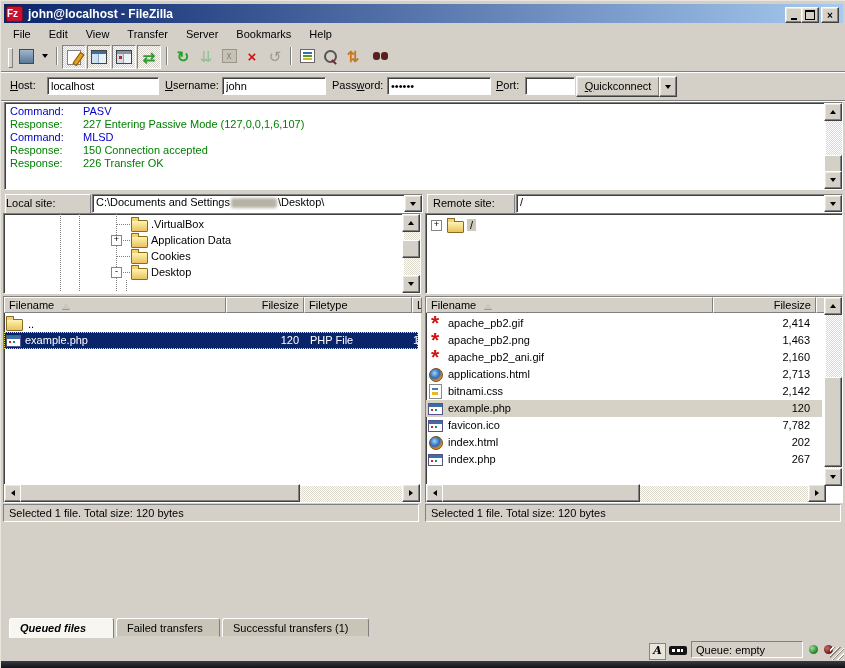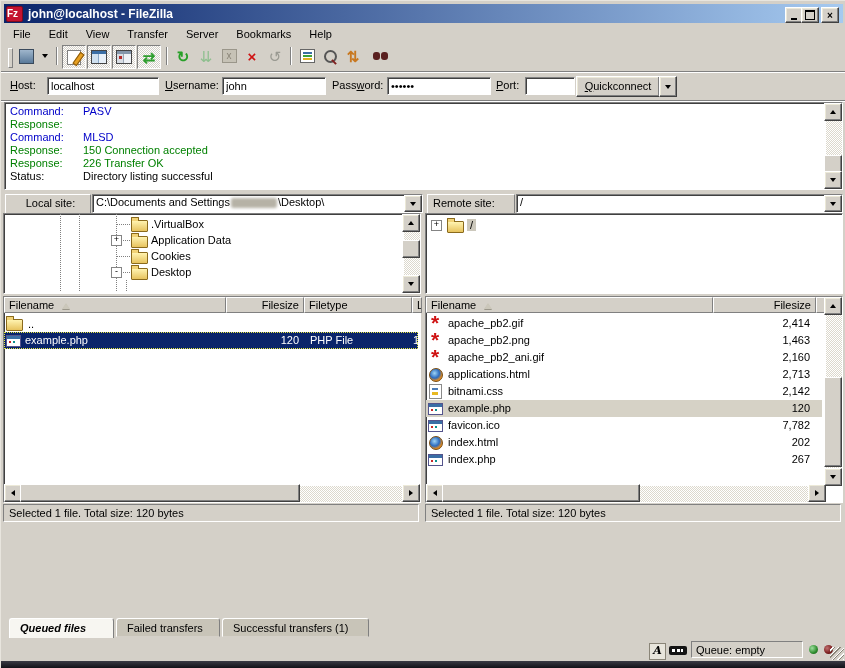--- a/index.html
+++ b/index.html
@@ -185,48 +185,45 @@
   </div>
   <div class="r groove" style="left:0;top:99px;width:845px;"></div>
 
   <div class="r sunken" style="left:3px;top:101px;width:837px;height:86px;">
     <div class="logline" style="top:2px;">
         <span class="loglabel t-command">Command:</span>
         <span class="logtext t-command">PASV</span>
       </div>
     <div class="logline" style="top:15px;">
         <span class="loglabel t-response">Response:</span>
+        <span class="logtext t-response">227 Entering Passive Mode (127,0,0,1,6,107)</span>
       </div>
     <div class="logline" style="top:28px;">
         <span class="loglabel t-command">Command:</span>
         <span class="logtext t-command">MLSD</span>
       </div>
     <div class="logline" style="top:41px;">
         <span class="loglabel t-response">Response:</span>
         <span class="logtext t-response">150 Connection accepted</span>
       </div>
     <div class="logline" style="top:54px;">
         <span class="loglabel t-response">Response:</span>
         <span class="logtext t-response">226 Transfer OK</span>
       </div>
-    <div class="logline" style="top:67px;">
-        <span class="loglabel t-status">Status:</span>
-        <span class="logtext t-status">Directory listing successful</span>
-      </div>
     <div class="strack" style="right:0;top:0;width:16px;height:84px;"></div>
     <div class="sbtn" style="right:0;top:0;width:16px;height:16px;">
         <div class="tri-u"></div>
       </div>
     <div class="sthumb" style="right:0;top:52px;width:16px;height:16px;"></div>
     <div class="sbtn" style="right:0;bottom:0;width:16px;height:16px;">
         <div class="tri-d"></div>
       </div>
   </div>
 
-  <div class="r raisedlite" style="left:4px;top:193px;width:86px;height:27px;line-height:16px;padding-left:5px;box-sizing:border-box;text-align:center;">Local site:</div>
+  <div class="r raisedlite" style="left:4px;top:193px;width:86px;height:27px;line-height:16px;box-sizing:border-box;">Local site:</div>
   <div class="r sunken" style="left:91px;top:193px;width:329px;height:17px;line-height:15px;">
     <span style="margin-left:3px;">C:\Documents and Settings</span><span class="blur-box"></span><span>\Desktop\</span>
     <div class="sbtn combo-arrow" style="right:0;top:0;height:15px;">
         <div class="tri-d"></div>
       </div>
   </div>
 
   <div class="r raisedlite" style="left:426px;top:193px;width:88px;height:32px;line-height:16px;padding-left:5px;box-sizing:border-box;">Remote site:</div>
   <div class="r sunken" style="left:515px;top:193px;width:325px;height:17px;line-height:15px;">
     <span style="margin-left:3px;">/</span>

